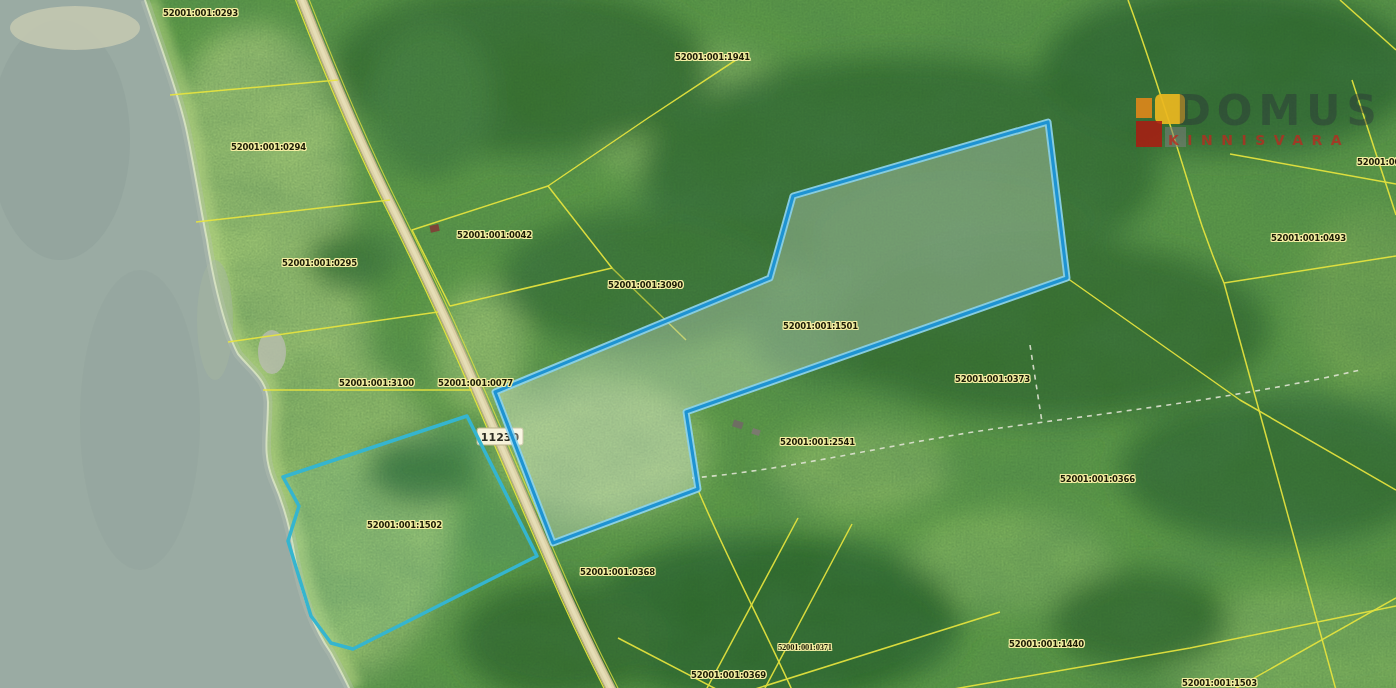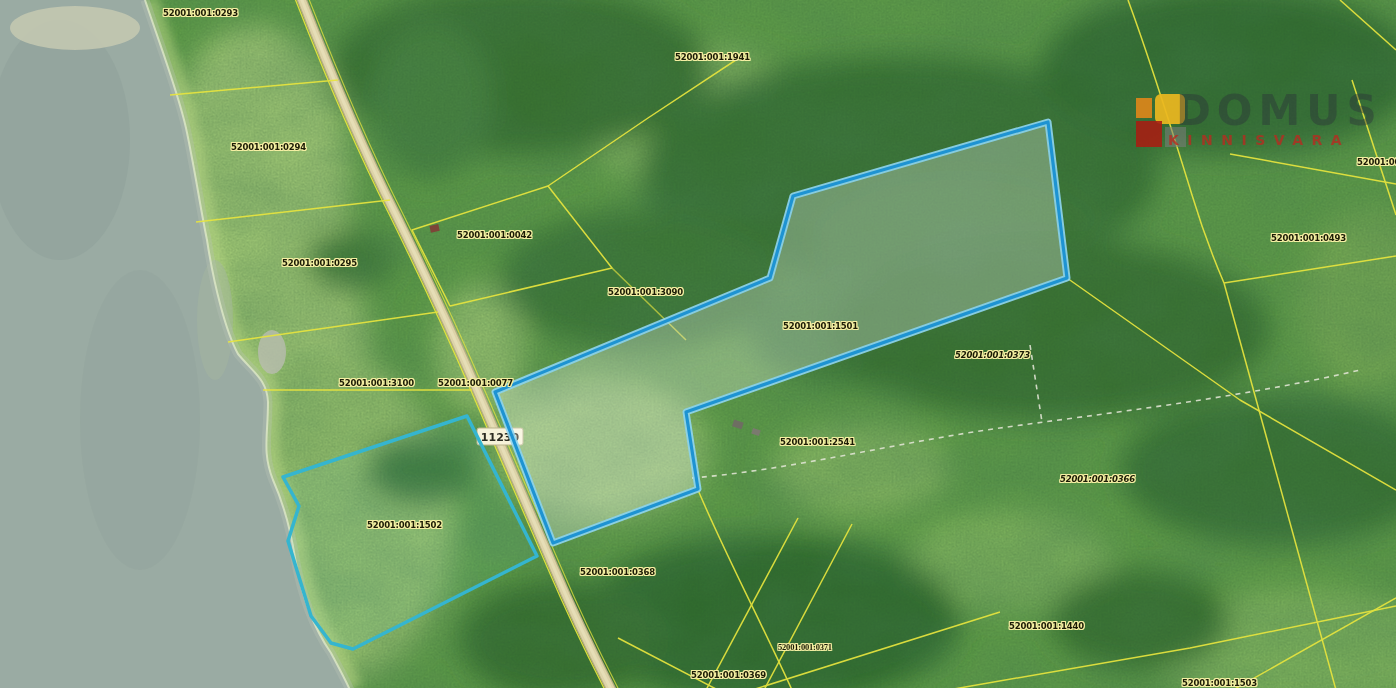--- a/index.html
+++ b/index.html
@@ -162,33 +162,33 @@
       <polygon points="495,392 770,278 793,196 1048,122 1067,278 686,412 698,489 553,543" fill="none" stroke="#1e93d2" stroke-width="3.2" stroke-linejoin="round"></polygon>
     </g>
   </svg>
 
   <div class="labels-layer">
       <div class="plabel" style="left: 163px; top: 8px;">52001:001:0293</div>
       <div class="plabel" style="left: 675px; top: 52px;">52001:001:1941</div>
       <div class="plabel" style="left: 231px; top: 142px;">52001:001:0294</div>
       <div class="plabel" style="left: 457px; top: 230px;">52001:001:0042</div>
       <div class="plabel" style="left: 282px; top: 258px;">52001:001:0295</div>
-      <div class="plabel" style="left: 583px; top: 287px; padding-left: 25px;">52001:001:3090</div>
+      <div class="plabel" style="left: 583px; top: 280px; padding-left: 25px;">52001:001:3090</div>
       <div class="plabel" style="left: 755px; top: 321px; margin-left: 28px;">52001:001:1501</div>
       <div class="plabel" style="left: 1357px; top: 157px;">52001:00</div>
       <div class="plabel" style="left: 1271px; top: 233px;">52001:001:0493</div>
       <div class="plabel" style="left: 323px; top: 378px; margin-left: 16px;">52001:001:3100</div>
       <div class="plabel" style="left: 438px; top: 378px;">52001:001:0077</div>
-      <div class="plabel" style="left: 955px; top: 350px; font-style: italic;">52001:001:0373</div>
+      <div class="plabel" style="left: 955px; top: 374px;">52001:001:0373</div>
       <div class="plabel" style="left: 757px; top: 437px; padding-left: 23px;">52001:001:2541</div>
-      <div class="plabel" style="left: 1060px; top: 474px; font-style: italic;">52001:001:0366</div>
+      <div class="plabel" style="left: 1060px; top: 474px;">52001:001:0366</div>
       <div class="plabel" style="left: 367px; top: 520px;">52001:001:1502</div>
       <div class="plabel" style="left: 580px; top: 567px;">52001:001:0368</div>
       <div class="plabel" style="left: 778px; top: 642px; font-family: Liberation Serif, serif;">52001:001:0371</div>
-      <div class="plabel" style="left: 971px; top: 621px; padding-left: 38px;">52001:001:1440</div>
+      <div class="plabel" style="left: 971px; top: 639px; padding-left: 38px;">52001:001:1440</div>
       <div class="plabel" style="left: 667px; top: 670px; margin-left: 24px;">52001:001:0369</div>
       <div class="plabel" style="left: 1182px; top: 678px;">52001:001:1503</div>
     </div>
 
   <div class="watermark">
     <div>
       <div class="wm-sq orange"></div>
       <div class="wm-sq yellow"></div>
       <div class="wm-sq red"></div>
       <div class="wm-sq gray"></div>

